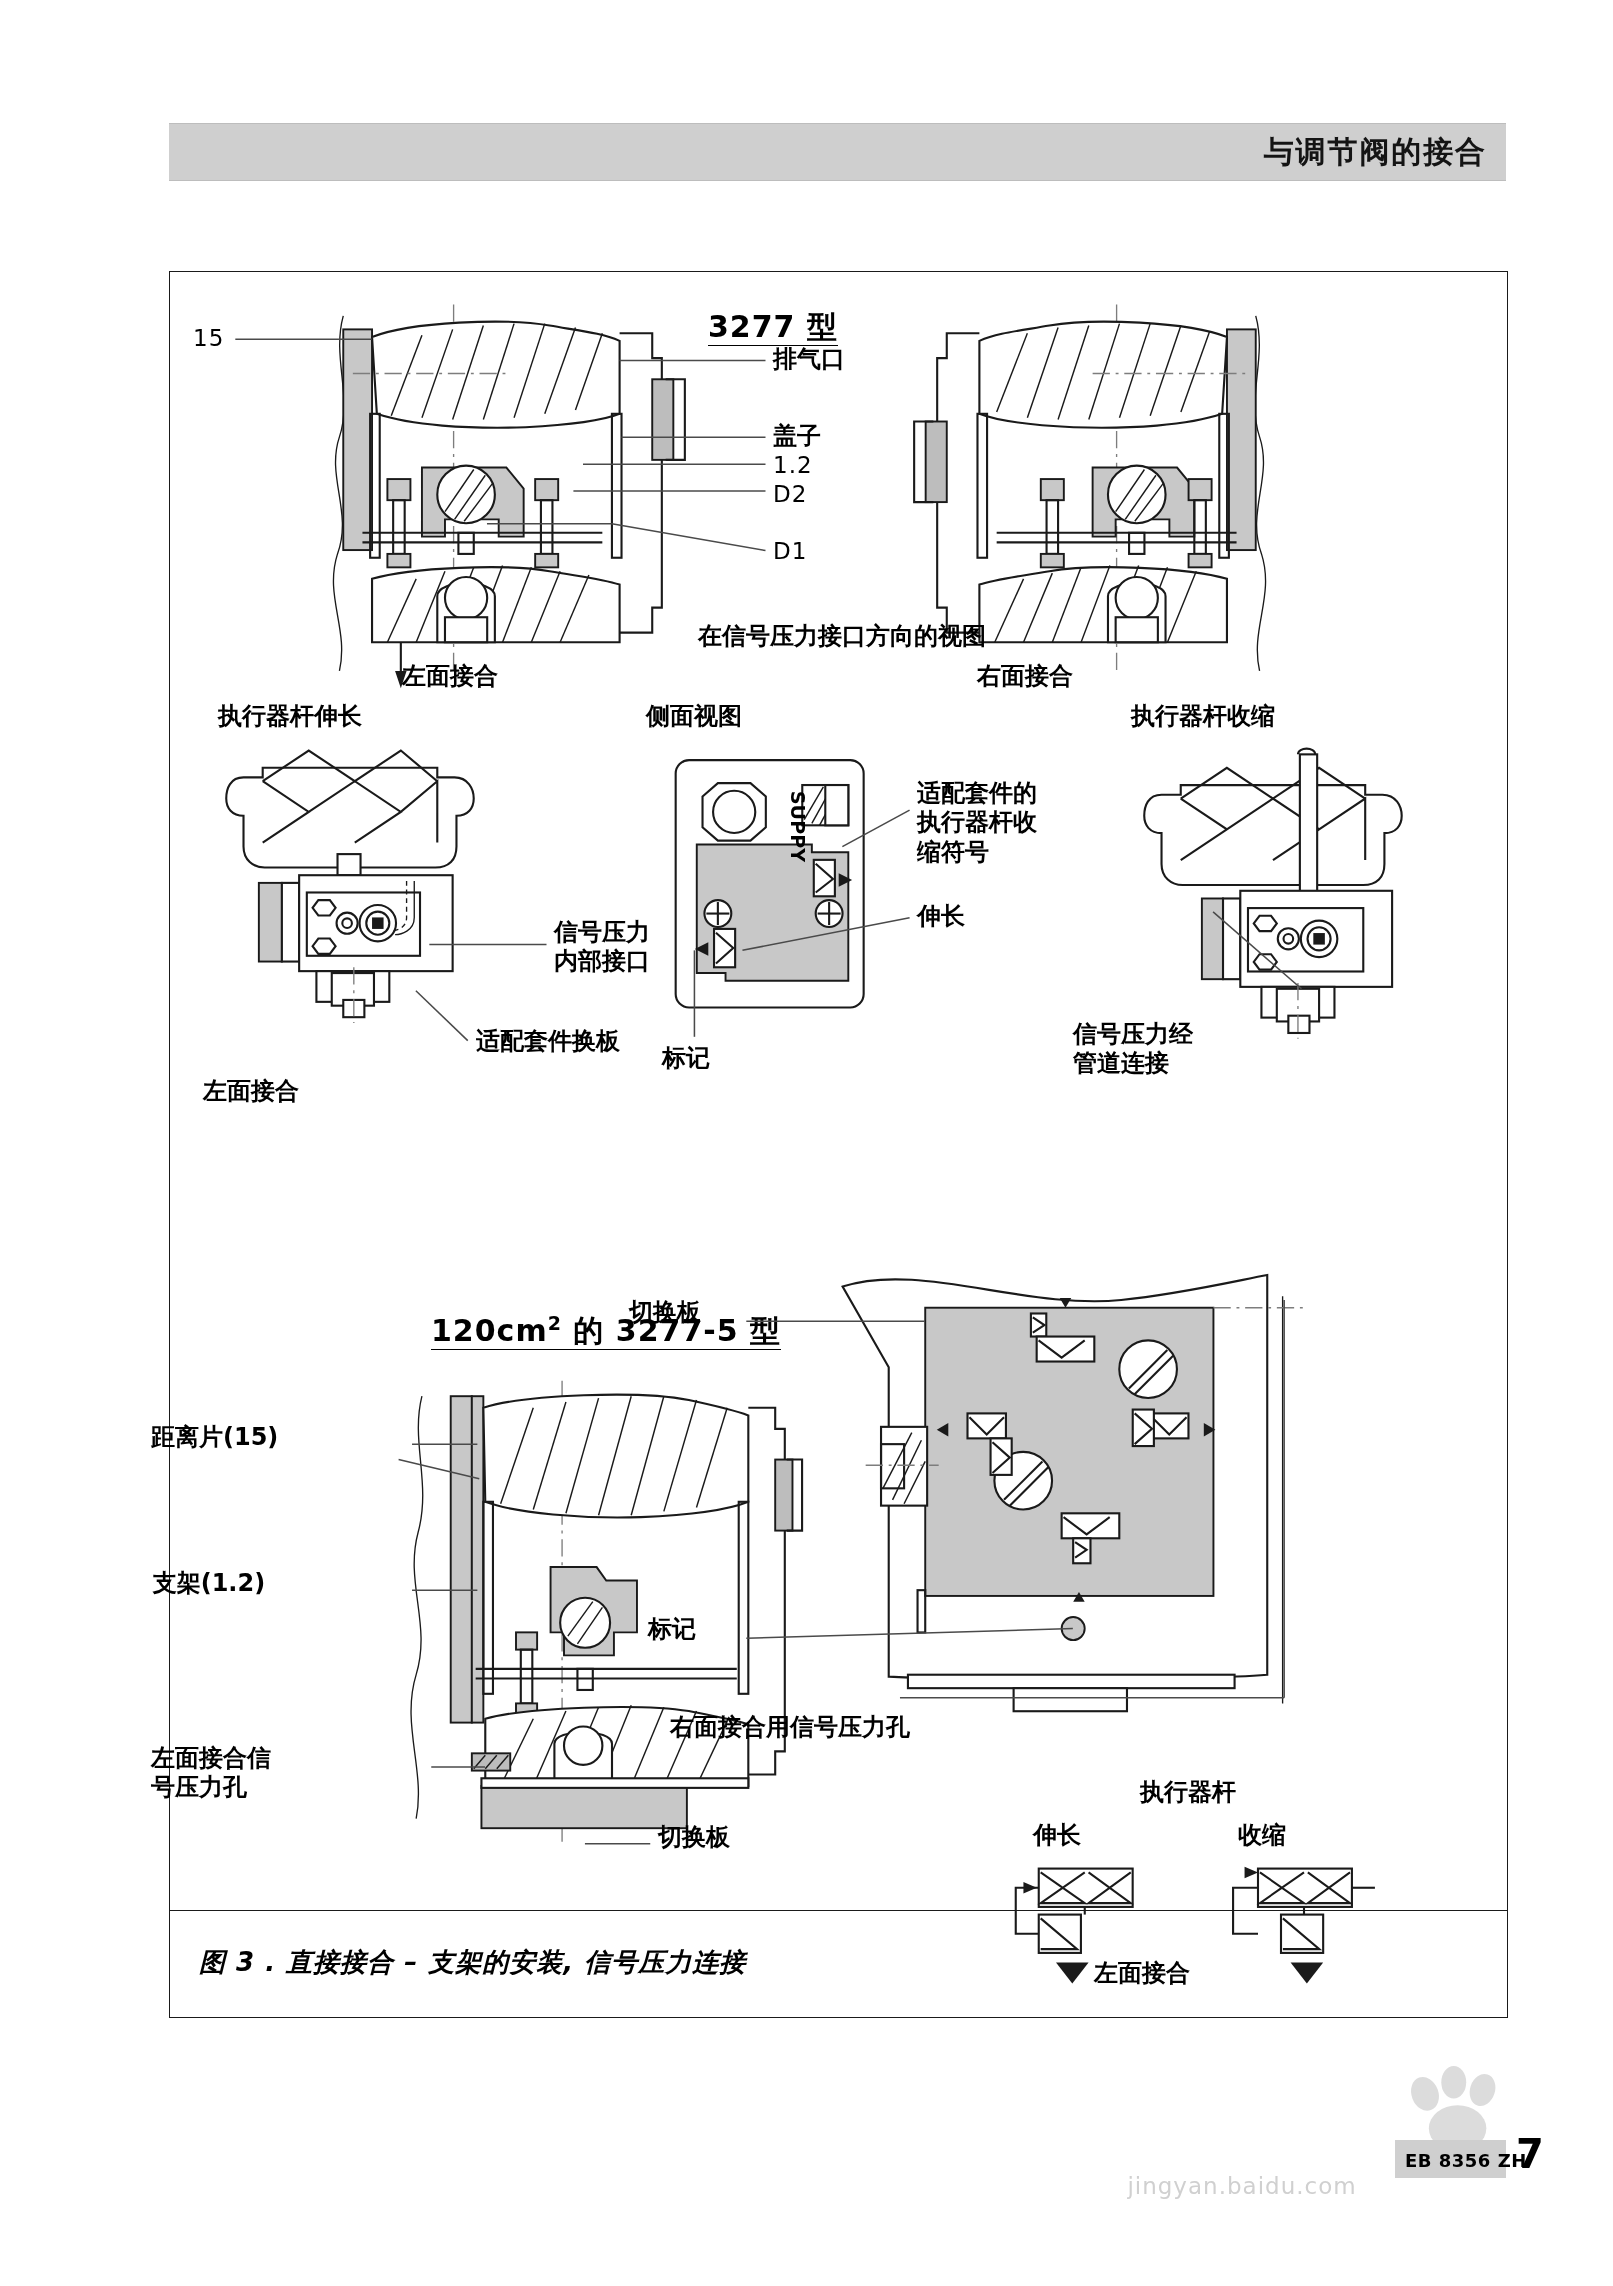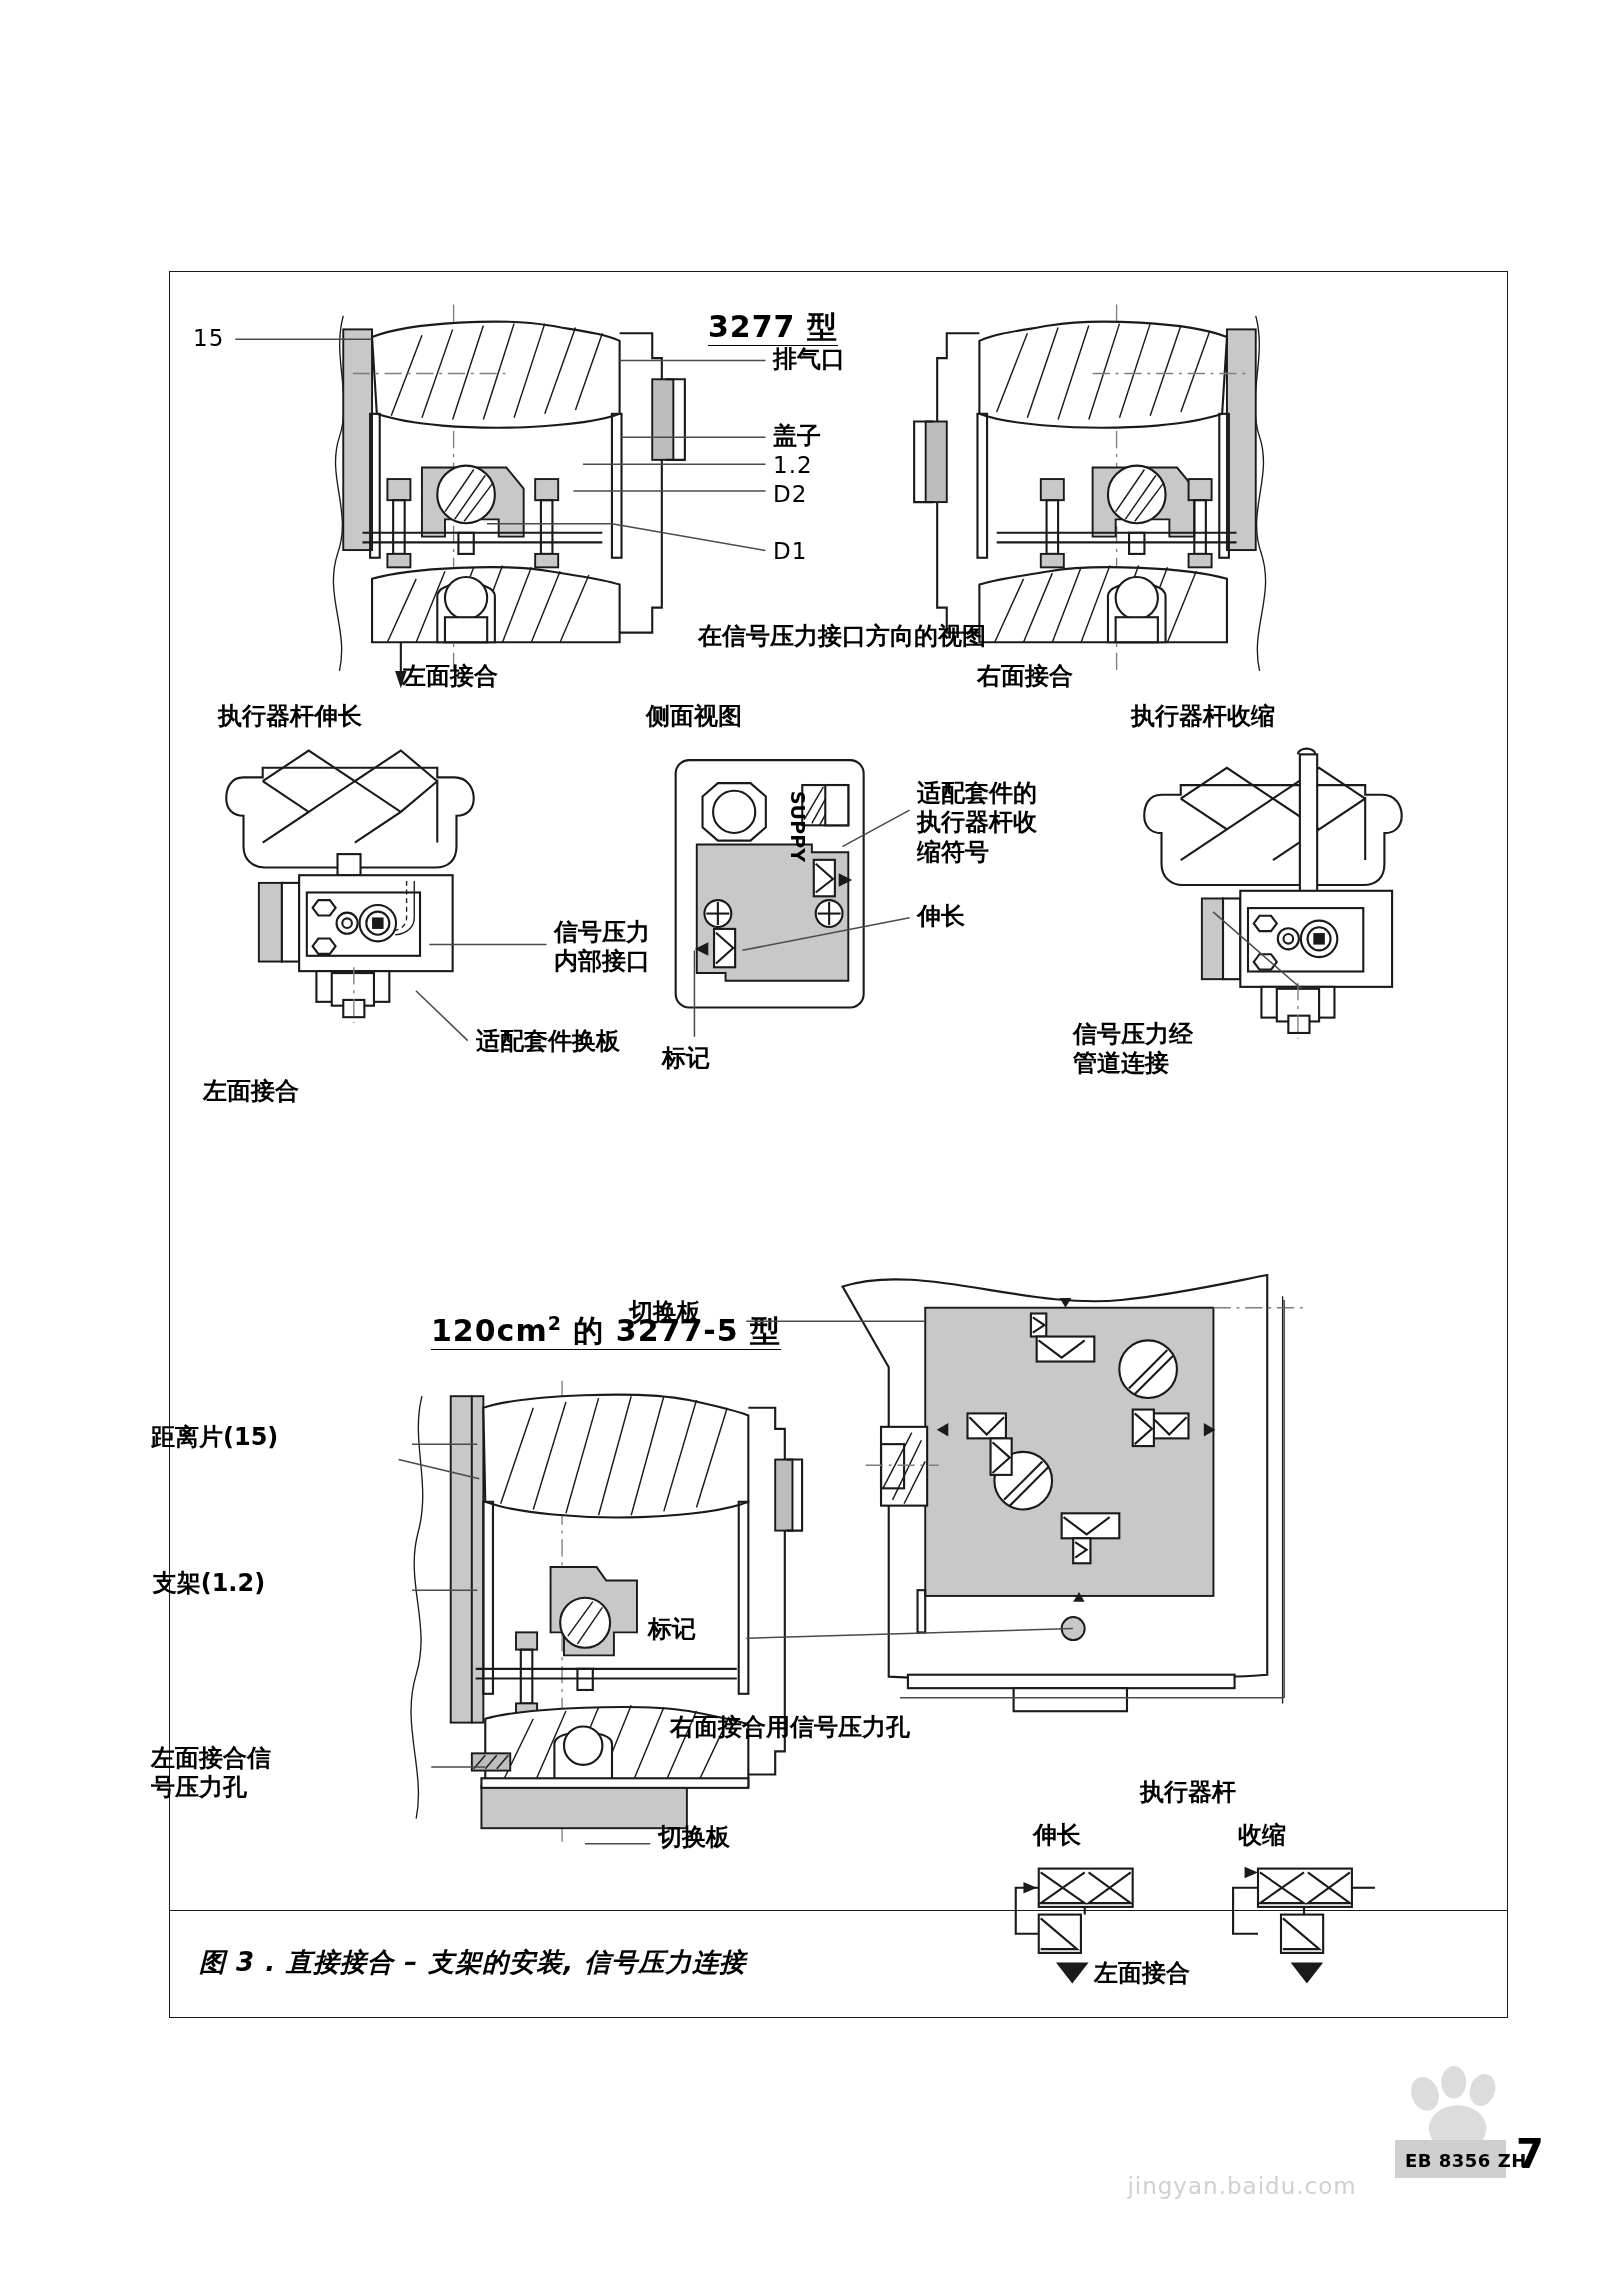--- a/index.html
+++ b/index.html
@@ -78,20 +78,23 @@
   }
   .foot-page{
     position:absolute;left:1516px;top:2131px;font-size:40px;font-weight:bold;
   }
 </style>
 </head>
 <body>
 
 <div class="page">
 
+  <div class="hdr-bar">
+    <div class="hdr-title">与调节阀的接合</div>
+  </div>
 
   <div class="fig-frame">
 
     <div class="title-big" style="left:538px;top:35px;">
       <span class="u">3277 型</span>
     </div>
 
     <svg style="position:absolute;left:48px;top:19px;" width="500" height="403" viewBox="0 0 520 420">
 
       <line class="s-center" x1="245" y1="14" x2="245" y2="400"></line>

